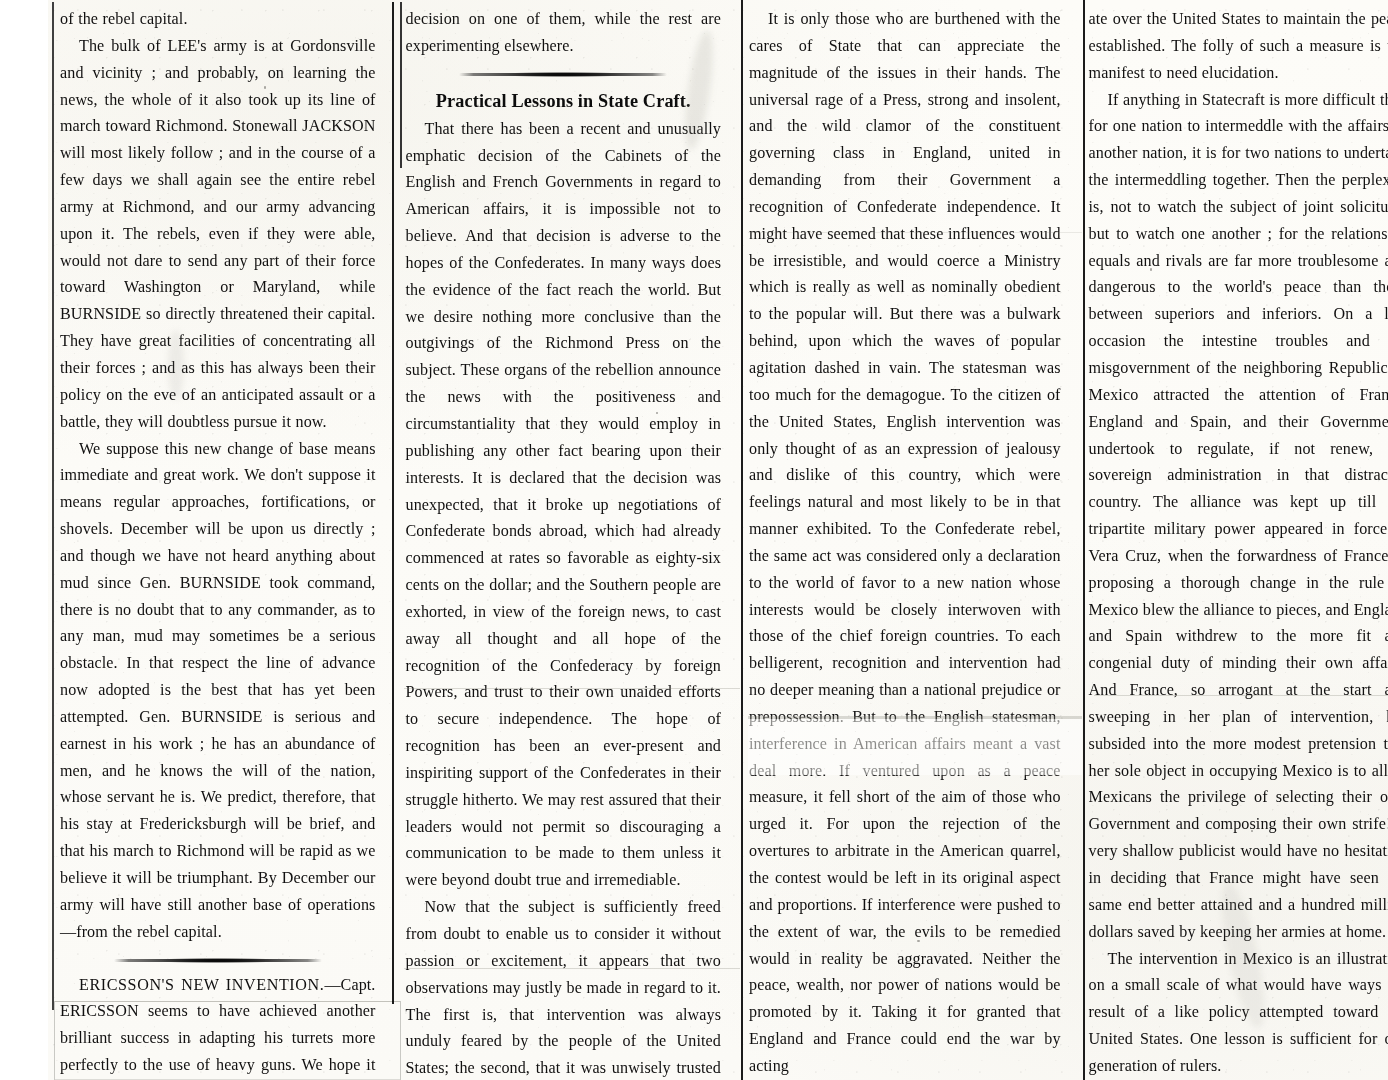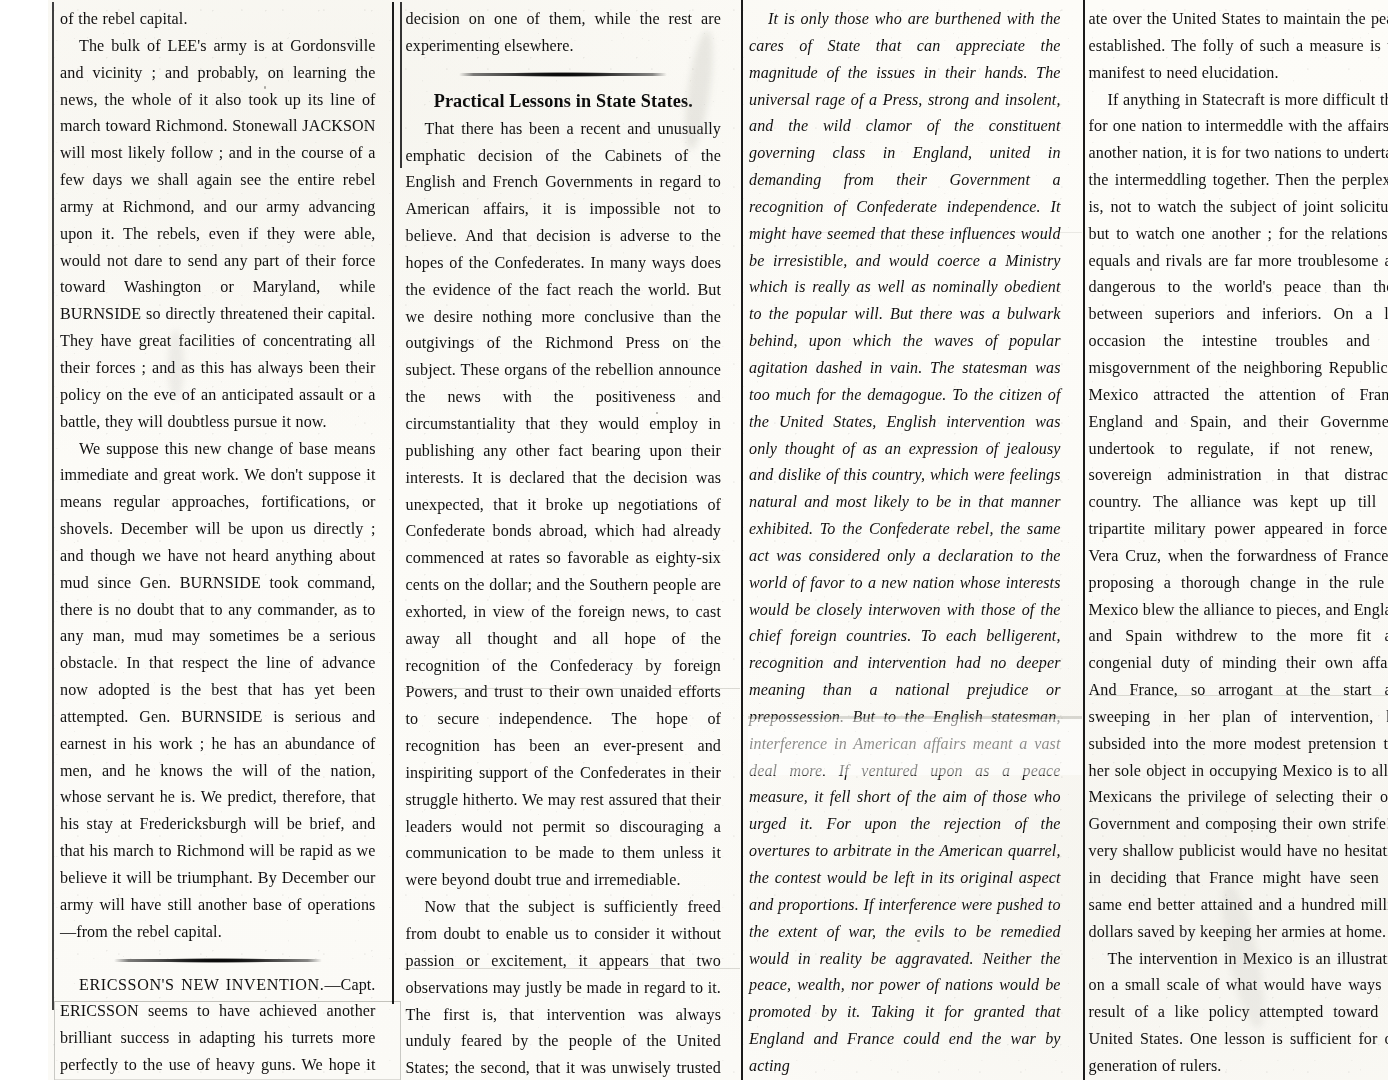--- a/index.html
+++ b/index.html
@@ -57,21 +57,21 @@
     box-sizing: border-box;
   }
   .col {
     position: relative;
     box-sizing: border-box;
     height: 1074px;
     overflow: hidden;
   }
   .col-1 { width: 345px; padding: 0 14px 0 12px; }
   .col-2 { width: 349px; padding: 0 14px 0 16px; }
-  .col-3 { width: 341px; padding: 0 12px 8px 14px; font-style: italic; }
+  .col-3 { width: 341px; padding: 0 12px 8px 14px; }
   .col-4 { width: 353px; padding: 0 14px 0 16px; }
 
   
   .colrule {
     position: absolute;
     top: 0;
     width: 2px;
     background: #1b1b1b;
   }
   .colrule.r1 { left: 344px;  height: 1002px; top: 2px; }
@@ -246,21 +246,21 @@
       <div class="swell"></div>
 
       <p class="para indent"><span class="caps-head">ERICSSON'S NEW INVENTION.</span><span>—</span><span>Capt. ERICSSON seems to have achieved another brilliant success in adapting his turrets more perfectly to the use of heavy guns. We hope it will not be necessary for him to spend a great deal of time in further experiments upon them. The country is impatient to see them at work, and if they are at all equal to the expectations formed of them at the outset, they will, even without the new improvements, be more than a match for anything the rebels can bring against them. Let the Captain experiment at</span></p>
     </div>
 
     <div class="col col-2">
       <p class="para">decision on one of them, while the rest are experimenting elsewhere.</p>
 
       <div class="swell"></div>
 
-      <h2 class="headline">Practical Lessons in State States.</h2>
+      <h2 class="headline">Practical Lessons in State Craft.</h2>
 
       <p class="para indent">That there has been a recent and unusually emphatic decision of the Cabinets of the English and French Governments in regard to American affairs, it is impossible not to believe. And that decision is adverse to the hopes of the Confederates. In many ways does the evidence of the fact reach the world. But we desire nothing more conclusive than the outgivings of the Richmond Press on the subject. These organs of the rebellion announce the news with the positiveness and circumstantiality that they would employ in publishing any other fact bearing upon their interests. It is declared that the decision was unexpected, that it broke up negotiations of Confederate bonds abroad, which had already commenced at rates so favorable as eighty-six cents on the dollar; and the Southern people are exhorted, in view of the foreign news, to cast away all thought and all hope of the recognition of the Confederacy by foreign Powers, and trust to their own unaided efforts to secure independence. The hope of recognition has been an ever-present and inspiriting support of the Confederates in their struggle hitherto. We may rest assured that their leaders would not permit so discouraging a communication to be made to them unless it were beyond doubt true and irremediable.</p>
 
       <p class="para indent">Now that the subject is sufficiently freed from doubt to enable us to consider it without passion or excitement, it appears that two observations may justly be made in regard to it. The first is, that intervention was always unduly feared by the people of the United States; the second, that it was unwisely trusted in by the Confederates. If, in the case of the former, the fear led to a too irascible temper in judging the acts and motives of our neighbors across the water ; or, in case of the latter, the hope led to a too desperate plunge into the abyss of revolution, the error was serious, and must be atoned for as all wrong passions and deeds are. Both sides might have escaped the error fallen into by the exercise of more dispassionate consideration. If the course of very obvious wisdom had been adopted, of imagining ourselves in the place of English and French rulers, the practical difficulties of interference in the American war would have been manifest, and appeared as they are, insurmountable.</p>
     </div>
 
     <div class="col col-3">
       <p class="para indent">It is only those who are burthened with the cares of State that can appreciate the magnitude of the issues in their hands. The universal rage of a Press, strong and insolent, and the wild clamor of the constituent governing class in England, united in demanding from their Government a recognition of Confederate independence. It might have seemed that these influences would be irresistible, and would coerce a Ministry which is really as well as nominally obedient to the popular will. But there was a bulwark behind, upon which the waves of popular agitation dashed in vain. The statesman was too much for the demagogue. To the citizen of the United States, English intervention was only thought of as an expression of jealousy and dislike of this country, which were feelings natural and most likely to be in that manner exhibited. To the Confederate rebel, the same act was considered only a declaration to the world of favor to a new nation whose interests would be closely interwoven with those of the chief foreign countries. To each belligerent, recognition and intervention had no deeper meaning than a national prejudice or prepossession. But to the English statesman, interference in American affairs meant a vast deal more. If ventured upon as a peace measure, it fell short of the aim of those who urged it. For upon the rejection of the overtures to arbitrate in the American quarrel, the contest would be left in its original aspect and proportions. If interference were pushed to the extent of war, the evils to be remedied would in reality be aggravated. Neither the peace, wealth, nor power of nations would be promoted by it. Taking it for granted that England and France could end the war by acting</p>
       <p class="para faded">militarily with the South, the result would not justify the action. Because to coerce or subdue the United States would require an expenditure for military purposes far beyond the willingness of the tax-payers of those countries to authorise. And then, after the point were gained and peace enforced, it could not be regarded as permanent. The quarrel not being fought out, but suspended, would rankle with all its original heat and virulence, and the combatants would be aching to get at each other again. It would take just as great military power to maintain peace between the States of the Union, as it required to establish it. So that intervention by France and England, if proper in itself, would necessitate the establishment of a protector-</p>
     </div>

